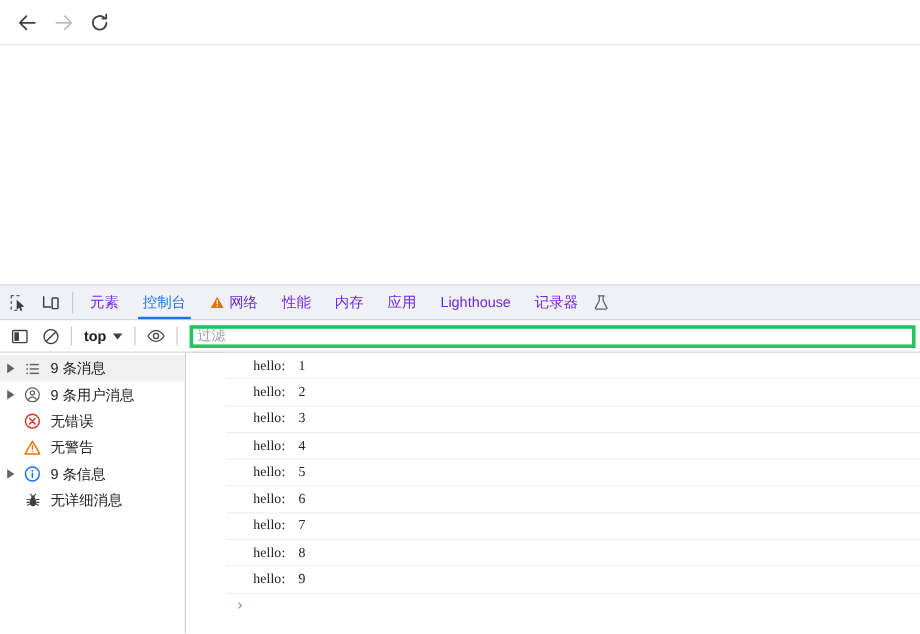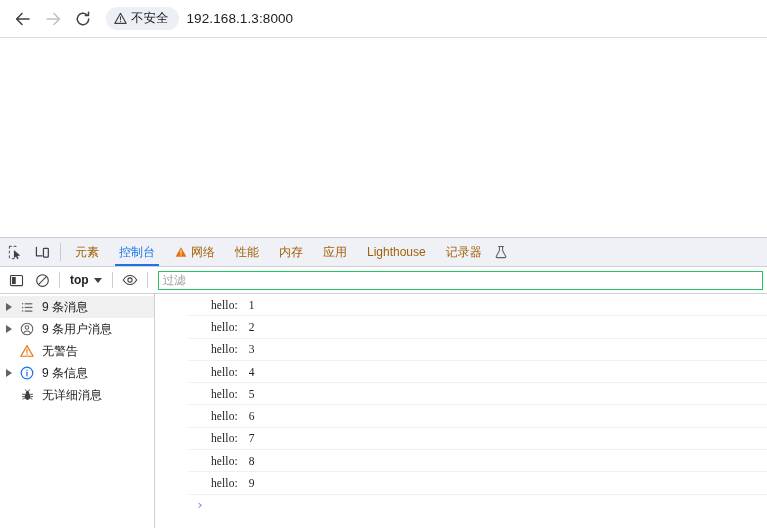--- a/index.html
+++ b/index.html
@@ -89,21 +89,21 @@
     background: #c6c9cf;
     margin: 5px 4px;
     flex: 0 0 auto;
   }
   .dt-tab {
     display: flex;
     align-items: center;
     gap: 4px;
     padding: 0 10px;
     font-size: 12px;
-    color: #a16207;
+    color: #6d28d9;
     position: relative;
     white-space: nowrap;
   }
   .dt-tab.active { color: #1a73e8; justify-content: flex-end; }
   .dt-tab.active::after {
     content: "";
     position: absolute;
     left: 6px; right: 6px; bottom: 0;
     height: 2px;
     background: #1a73e8;
@@ -147,21 +147,21 @@
     width: 0; height: 0;
     border-left: 4px solid transparent;
     border-right: 4px solid transparent;
     border-top: 5px solid #3c4043;
   }
   .ct-filter {
     flex: 1 1 auto;
     height: 19px;
     margin-left: 6px;
     margin-right: 4px;
-    border: 1px solid #22c55e;
+    border: 3px solid #22c55e;
     background: #ffffff;
     font-family: "Liberation Sans", sans-serif;
     font-size: 11.5px;
     color: #5f6368;
     padding: 0 4px;
     outline: none;
   }
   .ct-filter::placeholder { color: #9aa0a6; }
 
   
@@ -254,31 +254,20 @@
       <path d="M3 9h11.5M10 3.5L15.4 9 10 14.5" fill="none" stroke="#bdc1c6" stroke-width="1.5" stroke-linecap="round" stroke-linejoin="round"></path>
     </svg>
   </div>
   <div class="nav-btn">
     <svg width="18" height="18" viewBox="0 0 18 18">
       <path d="M14.7 9a5.7 5.7 0 1 1-1.7-4.05" fill="none" stroke="#3c4043" stroke-width="1.5" stroke-linecap="round"></path>
       <path d="M14.5 2.3v3.2h-3.2" fill="none" stroke="#3c4043" stroke-width="1.5" stroke-linecap="round" stroke-linejoin="round"></path>
     </svg>
   </div>
 
-  <div class="omnibox">
-    <div class="security-chip">
-      <svg width="13" height="13" viewBox="0 0 16 16">
-        <path d="M8 1.6 15 14H1z" fill="none" stroke="#3c4043" stroke-width="1.3" stroke-linejoin="round"></path>
-        <path d="M8 5.8v3.6" stroke="#3c4043" stroke-width="1.3" stroke-linecap="round"></path>
-        <circle cx="8" cy="11.6" r="0.75" fill="#3c4043"></circle>
-      </svg>
-      <span class="security-chip-label">不安全</span>
-    </div>
-    <span class="url-text">192.168.1.3:8000</span>
-  </div>
 </div>
 
 <div class="page-viewport"></div>
 
 <div class="devtools">
 
   <div class="dt-tabbar">
     <div class="dt-icon-btn">
       <svg width="15" height="15" viewBox="0 0 16 16">
         <path d="M1.5 1.5h3M6.5 1.5h3M1.5 6.5v3M1.5 11.5v3M1.5 1.5v3M6.5 14.5h-3" fill="none" stroke="#5f6368" stroke-width="1.2" stroke-linecap="round" stroke-dasharray="2 2"></path>
@@ -387,20 +376,30 @@
         <span class="side-ico">
           <svg width="14" height="14" viewBox="0 0 16 16">
             <circle cx="8" cy="8" r="6.6" fill="none" stroke="#5f6368" stroke-width="1.2"></circle>
             <circle cx="8" cy="6.2" r="2" fill="none" stroke="#5f6368" stroke-width="1.2"></circle>
             <path d="M3.9 13.3c.6-2 2.1-3.1 4.1-3.1s3.5 1.1 4.1 3.1" fill="none" stroke="#5f6368" stroke-width="1.2"></path>
           </svg>
         </span>
         <span class="side-label">9 条用户消息</span>
       </div>
 
+      <div class="side-row">
+        <span class="side-tri"></span>
+        <span class="side-ico">
+          <svg width="14" height="14" viewBox="0 0 16 16">
+            <circle cx="8" cy="8" r="6.6" fill="none" stroke="#d93025" stroke-width="1.4"></circle>
+            <path d="M5.4 5.4l5.2 5.2M10.6 5.4l-5.2 5.2" stroke="#d93025" stroke-width="1.4" stroke-linecap="round"></path>
+          </svg>
+        </span>
+        <span class="side-label">无错误</span>
+      </div>
 
       <div class="side-row">
         <span class="side-tri"></span>
         <span class="side-ico">
           <svg width="14" height="14" viewBox="0 0 16 16">
             <path d="M8 2 15 14H1z" fill="none" stroke="#e8710a" stroke-width="1.4" stroke-linejoin="round"></path>
             <path d="M8 6.2v3.4" stroke="#e8710a" stroke-width="1.3" stroke-linecap="round"></path>
             <circle cx="8" cy="11.7" r="0.75" fill="#e8710a"></circle>
           </svg>
         </span>

